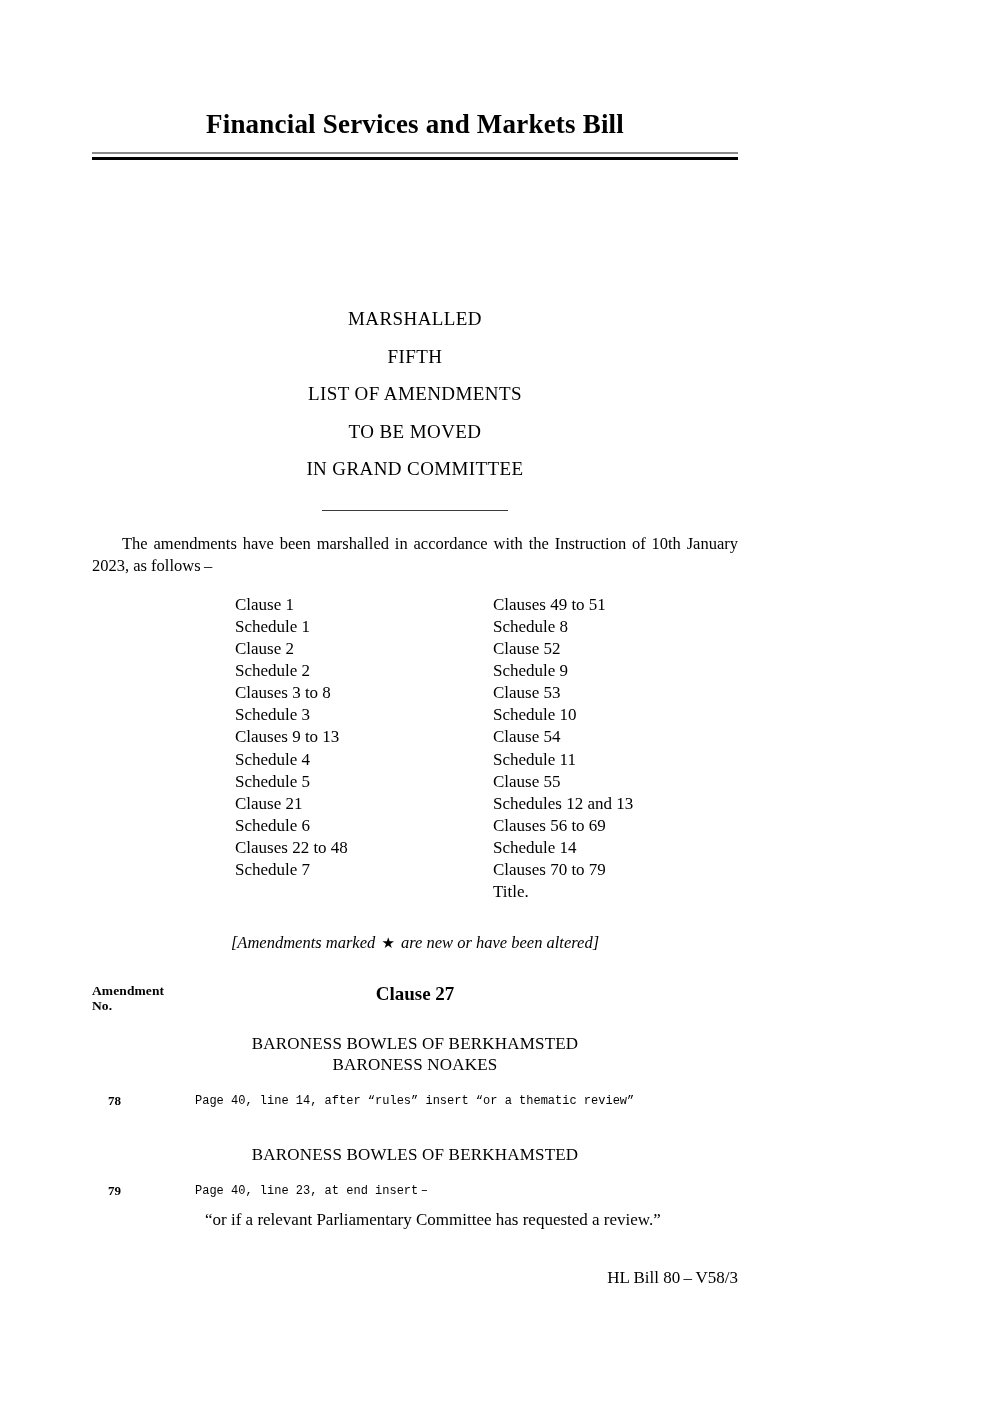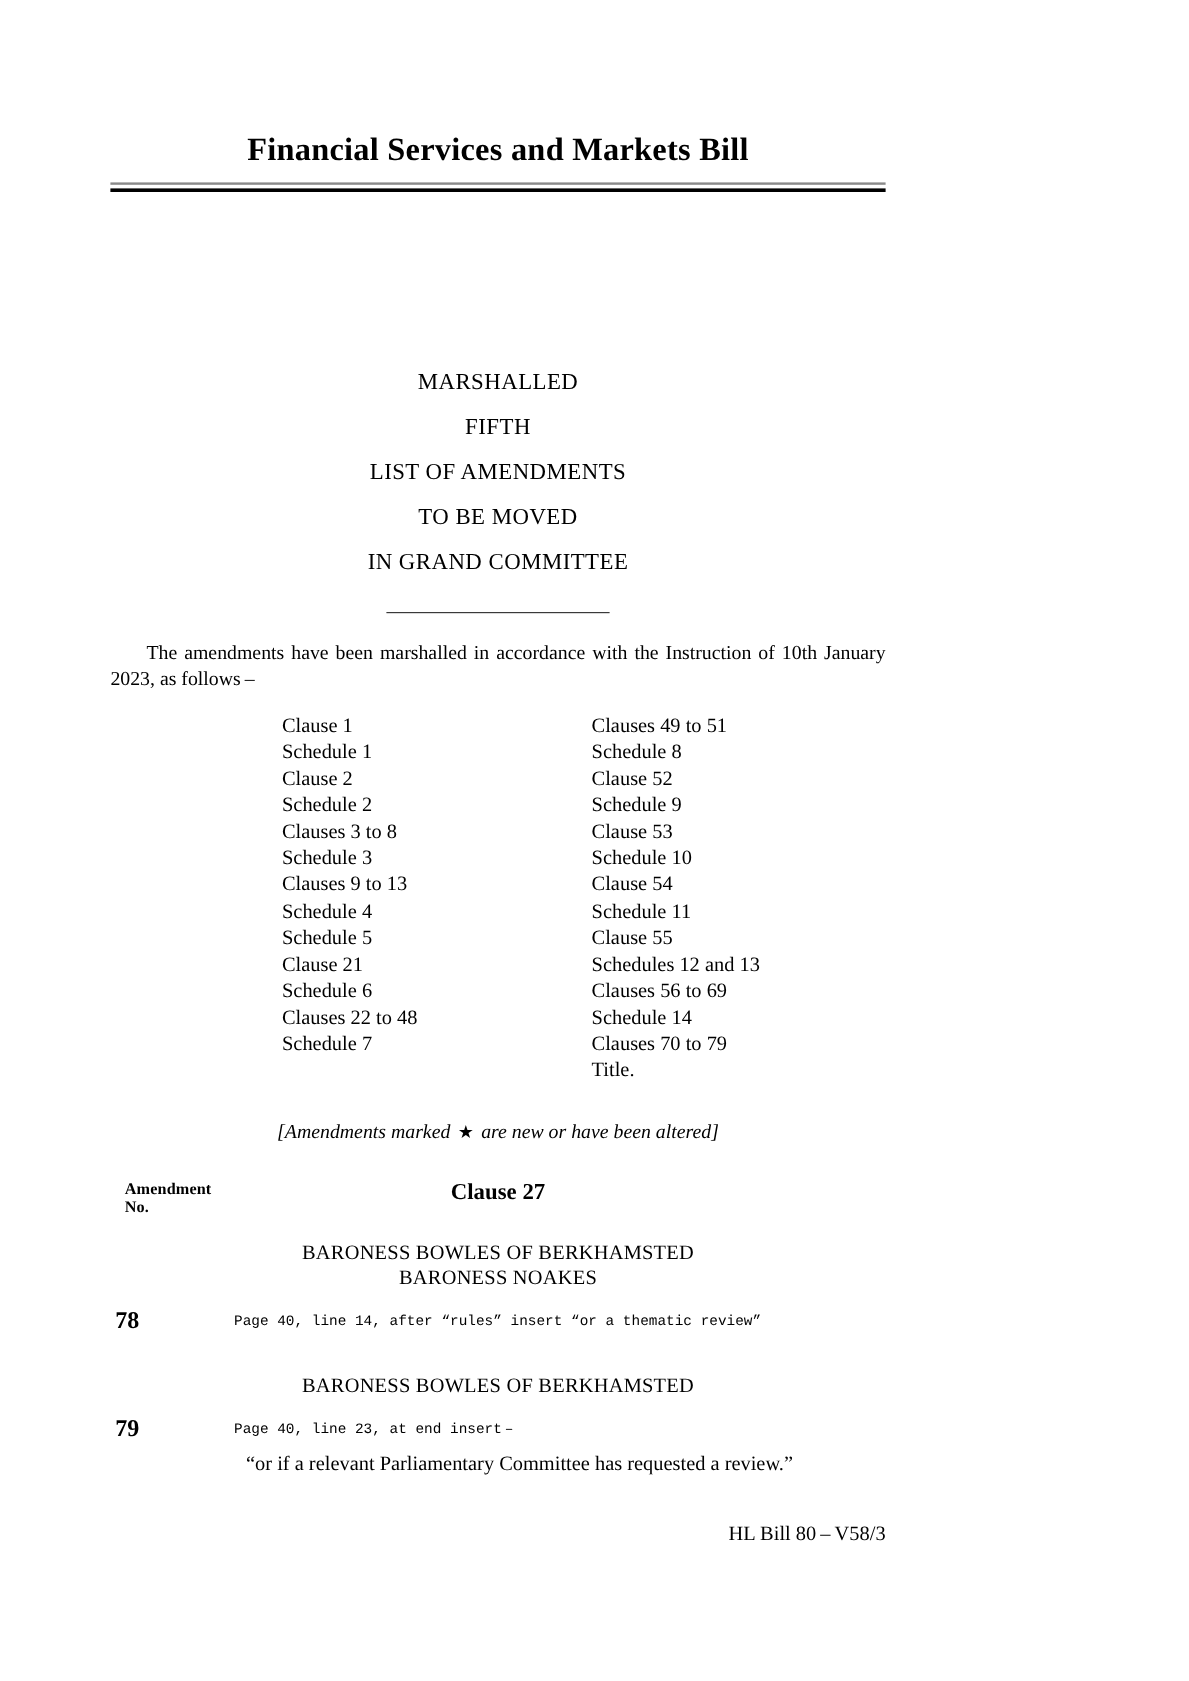--- a/index.html
+++ b/index.html
@@ -105,21 +105,21 @@
   }
 
   
   .amend-head {
     position: relative;
     margin-top: 30px;
     height: 34px;
   }
   .amend-no-label {
     position: absolute;
-    left: 12px;
+    left: 0;
     top: 0;
     font-size: 13.5px;
     font-weight: bold;
     line-height: 15px;
     letter-spacing: 0.1px;
   }
   .clause-heading {
     text-align: center;
     font-size: 19px;
     font-weight: bold;
@@ -135,24 +135,24 @@
   }
   .sponsors .sponsor-line { display: block; }
 
   .amendment {
     position: relative;
     margin-top: 13px;
     min-height: 26px;
   }
   .amend-num {
     position: absolute;
-    left: 4px;
+    left: 16px;
     top: 0;
     width: 60px;
-    font-size: 20px;
+    font-size: 13px;
     font-weight: bold;
     line-height: 26px;
   }
   .amend-body {
     padding-left: 103px;
     font-size: 12px;
     line-height: 26px;
     font-family: Liberation Mono, monospace;
   }
   .amend-quote {

